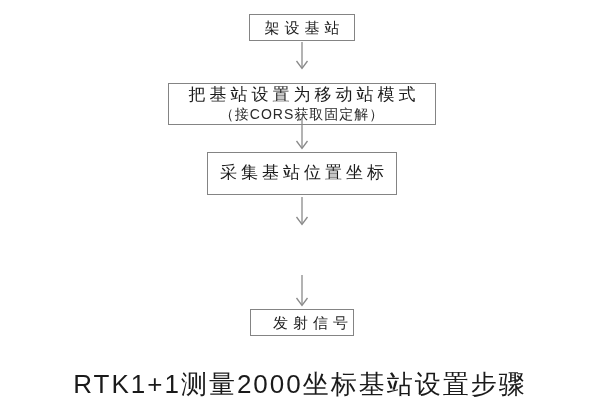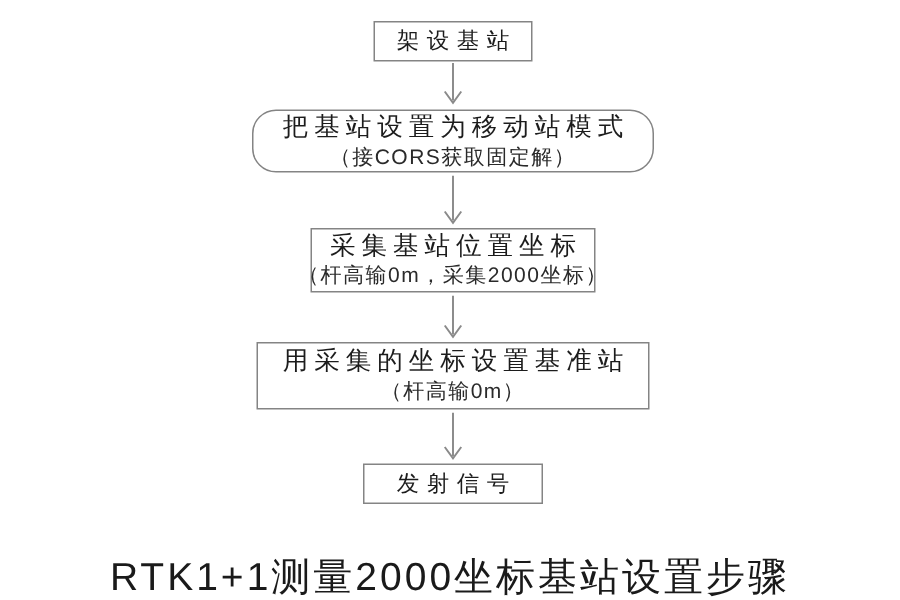--- a/index.html
+++ b/index.html
@@ -74,49 +74,44 @@
 
   <div class="flow-box small" style="top:14px; width:106px; height:27px;">
     <span class="main">架设基站</span>
   </div>
 
   <svg class="arrow" style="top:42px;" width="22" height="28" viewBox="0 0 22 28">
     <line x1="11" y1="0" x2="11" y2="25" stroke="#8a8a8a" stroke-width="1.3"></line>
     <polyline points="5.5,19 11,26.5 16.5,19" fill="none" stroke="#8a8a8a" stroke-width="1.3"></polyline>
   </svg>
 
-  <div class="flow-box" style="top:73px; width:268px; height:42px;border-radius:16px;">
+  <div class="flow-box" style="top:83px; width:268px; height:42px;">
     <span class="main">把基站设置为移动站模式</span>
     <span class="note">（接CORS获取固定解）</span>
   </div>
 
   <svg class="arrow" style="top:117px;" width="22" height="33" viewBox="0 0 22 33">
     <line x1="11" y1="0" x2="11" y2="30" stroke="#8a8a8a" stroke-width="1.3"></line>
     <polyline points="5.5,24 11,31.5 16.5,24" fill="none" stroke="#8a8a8a" stroke-width="1.3"></polyline>
   </svg>
 
   <div class="flow-box" style="top:152px; width:190px; height:43px;">
     <span class="main">采集基站位置坐标</span>
-    <span class="note">（杆高输0m，采集2000坐标）</span>
   </div>
 
   <svg class="arrow" style="top:197px;" width="22" height="29" viewBox="0 0 22 29">
     <line x1="11" y1="0" x2="11" y2="26" stroke="#8a8a8a" stroke-width="1.3"></line>
     <polyline points="5.5,20 11,27.5 16.5,20" fill="none" stroke="#8a8a8a" stroke-width="1.3"></polyline>
   </svg>
 
-  <div class="flow-box" style="top:228px; width:262px; height:45px;">
-    <span class="main">用采集的坐标设置基准站</span>
-    <span class="note">（杆高输0m）</span>
-  </div>
 
   <svg class="arrow" style="top:275px;" width="22" height="32" viewBox="0 0 22 32">
     <line x1="11" y1="0" x2="11" y2="29" stroke="#8a8a8a" stroke-width="1.3"></line>
     <polyline points="5.5,23 11,30.5 16.5,23" fill="none" stroke="#8a8a8a" stroke-width="1.3"></polyline>
   </svg>
 
-  <div class="flow-box small" style="top:309px; width:120px; height:27px;">
+  <div class="flow-box small" style="top:309px; width:104px; height:27px;align-items:flex-end;">
     <span class="main">发射信号</span>
   </div>
 
   <div class="diagram-title">RTK1+1测量2000坐标基站设置步骤</div>
 
 </div>
 
 </body></html>

